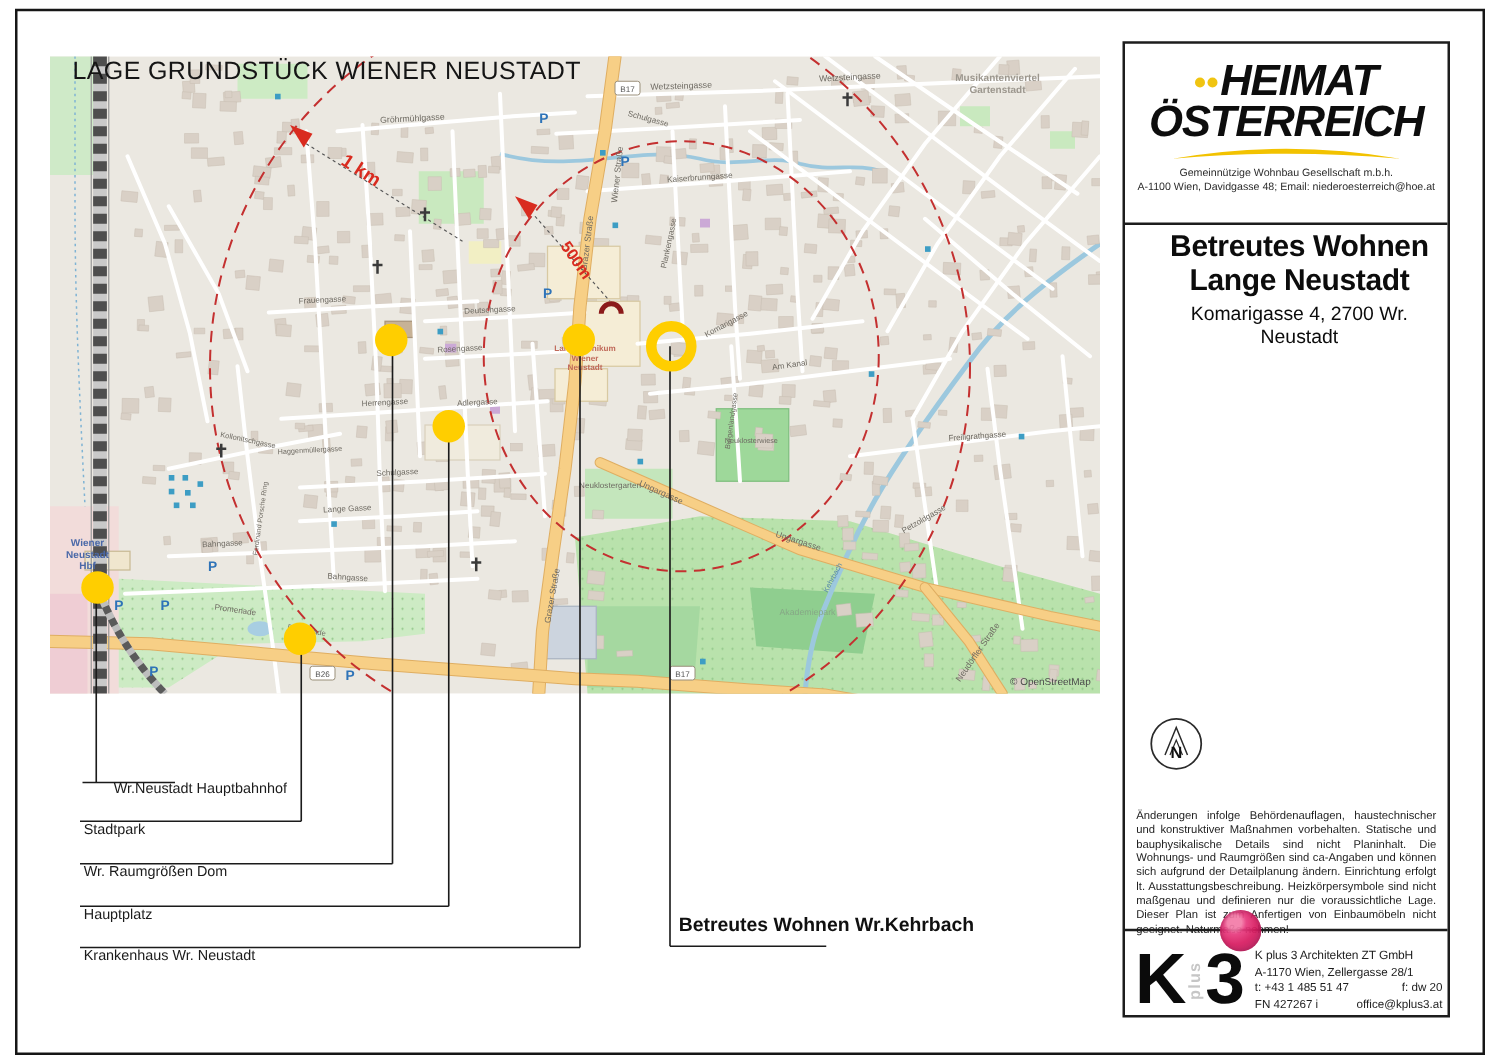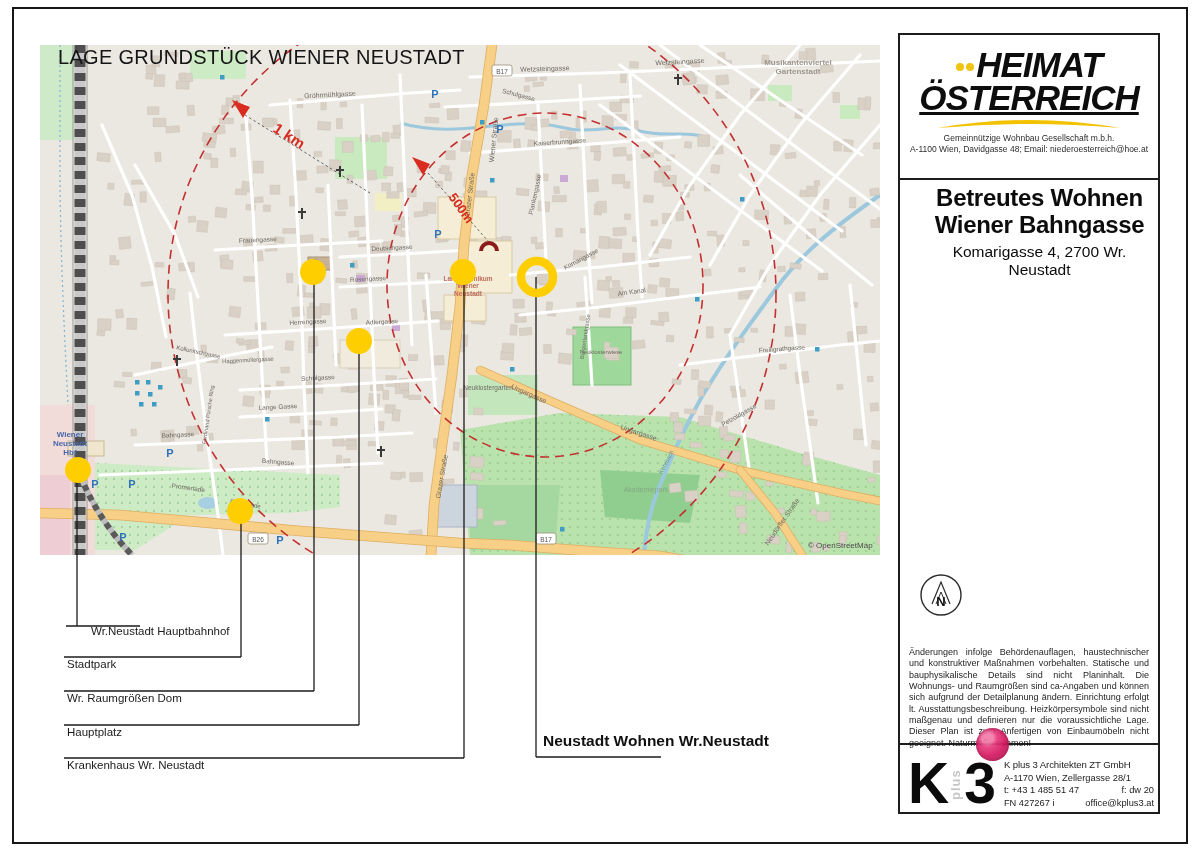--- a/index.html
+++ b/index.html
@@ -14,21 +14,21 @@
   #overlay{position:absolute;left:0;top:0;width:1200px;height:849px;z-index:6;pointer-events:none;}
   .legend-label{position:absolute;font-size:11.5px;color:#1b1b1b;white-space:nowrap;z-index:7;margin-top:19px;}
   .site-label{position:absolute;font-size:15.5px;font-weight:bold;color:#101010;white-space:nowrap;z-index:7;}
   
   #sidebar{position:absolute;left:898px;top:33px;width:262px;height:781px;background:#fff;
        border:2px solid #1d1d1d;box-sizing:border-box;z-index:4;}
   .sb-logo{position:absolute;top:0;left:0;right:0;height:143px;text-align:center;border-radius:16px;}
   .hoe-line1,.hoe-line2{font-style:italic;font-weight:800;color:#0d0d0d;line-height:1.0;
        letter-spacing:-1px;}
   .hoe-line1{font-size:35px;margin-top:12px;}
-  .hoe-line2{font-size:35px;margin-top:-2px;text-decoration:underline;}
+  .hoe-line2{font-size:35px;margin-top:-2px;}
   .hoe-dot{display:inline-block;width:8px;height:8px;border-radius:50%;background:#F0C411;
        margin:0 2px 6px 0;}
   .hoe-swoosh{margin-top:-2px;}
   .hoe-sub{font-size:8.5px;color:#2c2c2c;line-height:1.3;}
   .sb-divider{position:absolute;left:0;right:0;top:143px;border-top:2px solid #1d1d1d;}
   .sb-project{position:absolute;top:150px;left:0;right:0;text-align:center;color:#0c0c0c;padding-left:21px;}
   .proj-title{font-size:24px;font-weight:bold;line-height:1.12;letter-spacing:-.3px;}
   .proj-address{font-size:15.5px;margin-top:4px;}
   .compass{position:absolute;left:18px;top:537px;}
   .sb-disclaimer{position:absolute;top:612px;left:9px;right:9px;font-size:9px;line-height:1.26;
@@ -718,21 +718,21 @@
     <div class="hoe-line2">ÖSTERREICH</div>
     <svg class="hoe-swoosh" width="190" height="12" viewBox="0 0 190 12">
       <path d="M4,11 Q95,-5 186,11 Q95,3 4,11 Z" fill="#F2C200"></path>
     </svg>
     <div class="hoe-sub">Gemeinnützige Wohnbau Gesellschaft m.b.h.</div>
     <div class="hoe-sub">A-1100 Wien, Davidgasse 48; Email: niederoesterreich@hoe.at</div>
   </div>
   <div class="sb-divider"></div>
   <div class="sb-project">
     <div class="proj-title">Betreutes Wohnen</div>
-    <div class="proj-title">Wiener Bahngasse</div>
+    <div class="proj-title">Lange Neustadt</div>
     <div class="proj-address">Komarigasse 4, 2700 Wr. Neustadt</div>
   </div>
   <svg class="compass" width="46" height="46" viewBox="-23 -23 46 46">
     <circle cx="0" cy="0" r="20" fill="none" stroke="#2b2b2b" stroke-width="1.4"></circle>
     <path d="M-9,9 L0,-13 L9,9" fill="none" stroke="#2b2b2b" stroke-width="1.2"></path>
     <path d="M-5,9 L0,-3 L5,9" fill="none" stroke="#2b2b2b" stroke-width="1"></path>
     <text x="0" y="11" text-anchor="middle" font-size="13" font-weight="bold" fill="#111" font-family="Liberation Sans, sans-serif">N</text>
   </svg>
   <div class="sb-disclaimer">Änderungen infolge Behördenauflagen, haustechnischer und konstruktiver Maßnahmen vorbehalten. Statische und bauphysikalische Details sind nicht Planinhalt. Die Wohnungs- und Raumgrößen sind ca-Angaben und können sich aufgrund der Detailplanung ändern. Einrichtung erfolgt lt. Ausstattungsbeschreibung. Heizkörpersymbole sind nicht maßgenau und definieren nur die voraussichtliche Lage. Dieser Plan ist zum Anfertigen von Einbaumöbeln nicht geeignet. Naturmaße nehmen!</div>
   <div class="sb-k3">
@@ -776,13 +776,13 @@
     <line x1="536" y1="277" x2="536" y2="757" stroke="#1b1b1b" stroke-width="1.3"></line>
     <line x1="536" y1="757" x2="661" y2="757" stroke="#1b1b1b" stroke-width="1.3"></line>
     <circle cx="537" cy="277" r="16" fill="none" stroke="#FFCE00" stroke-width="8.5"></circle>
   </svg>
 
 <div class="legend-label" style="left: 91px; top: 606px;">Wr.Neustadt Hauptbahnhof</div>
 <div class="legend-label" style="left: 67px; top: 639px;">Stadtpark</div>
 <div class="legend-label" style="left: 67px; top: 673px;">Wr. Raumgrößen Dom</div>
 <div class="legend-label" style="left: 67px; top: 707px;">Hauptplatz</div>
 <div class="legend-label" style="left: 67px; top: 740px;">Krankenhaus Wr. Neustadt</div>
-<div class="site-label" style="left: 543px; top: 732px;">Neustadt Wohnen Wr.Neustadt</div>
+<div class="site-label" style="left: 543px; top: 732px;">Betreutes Wohnen Wr.Kehrbach</div>
 
 </body></html>

